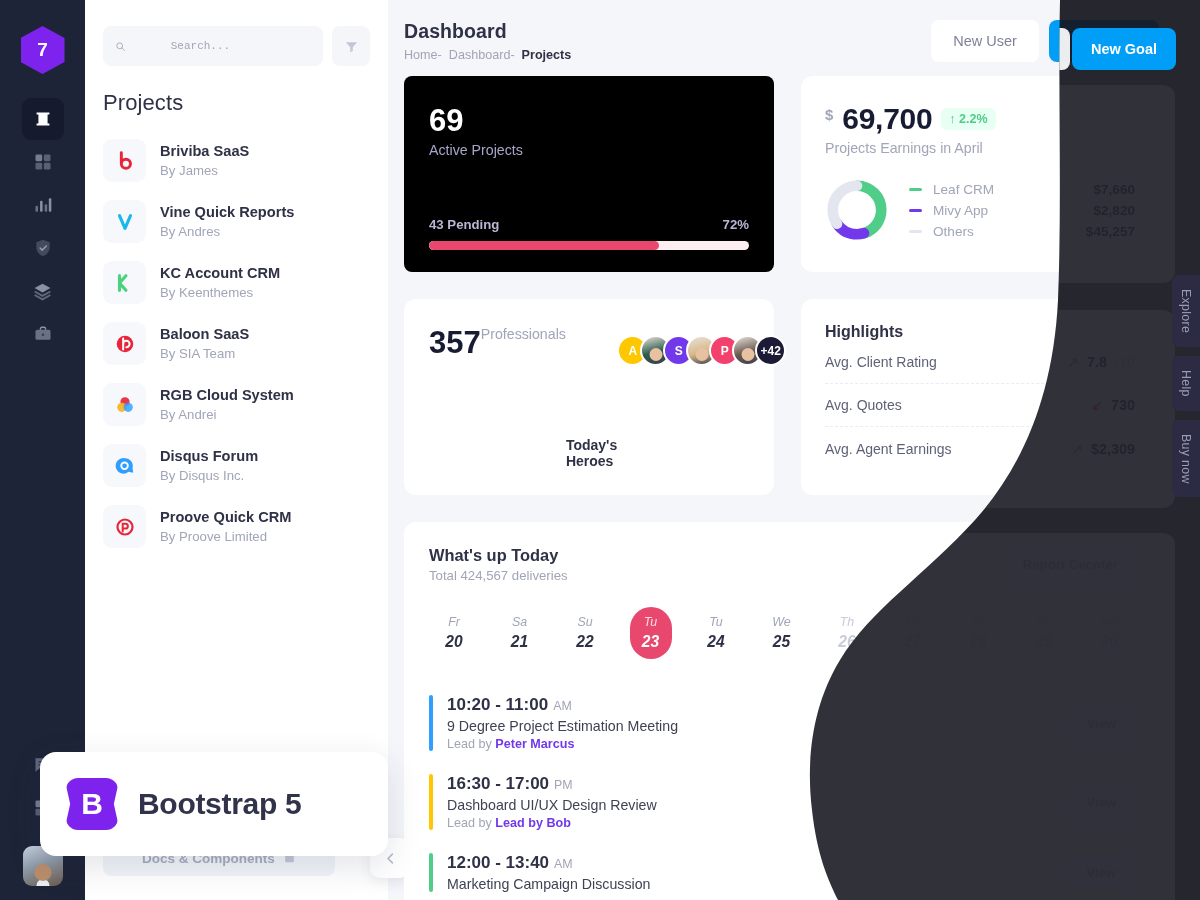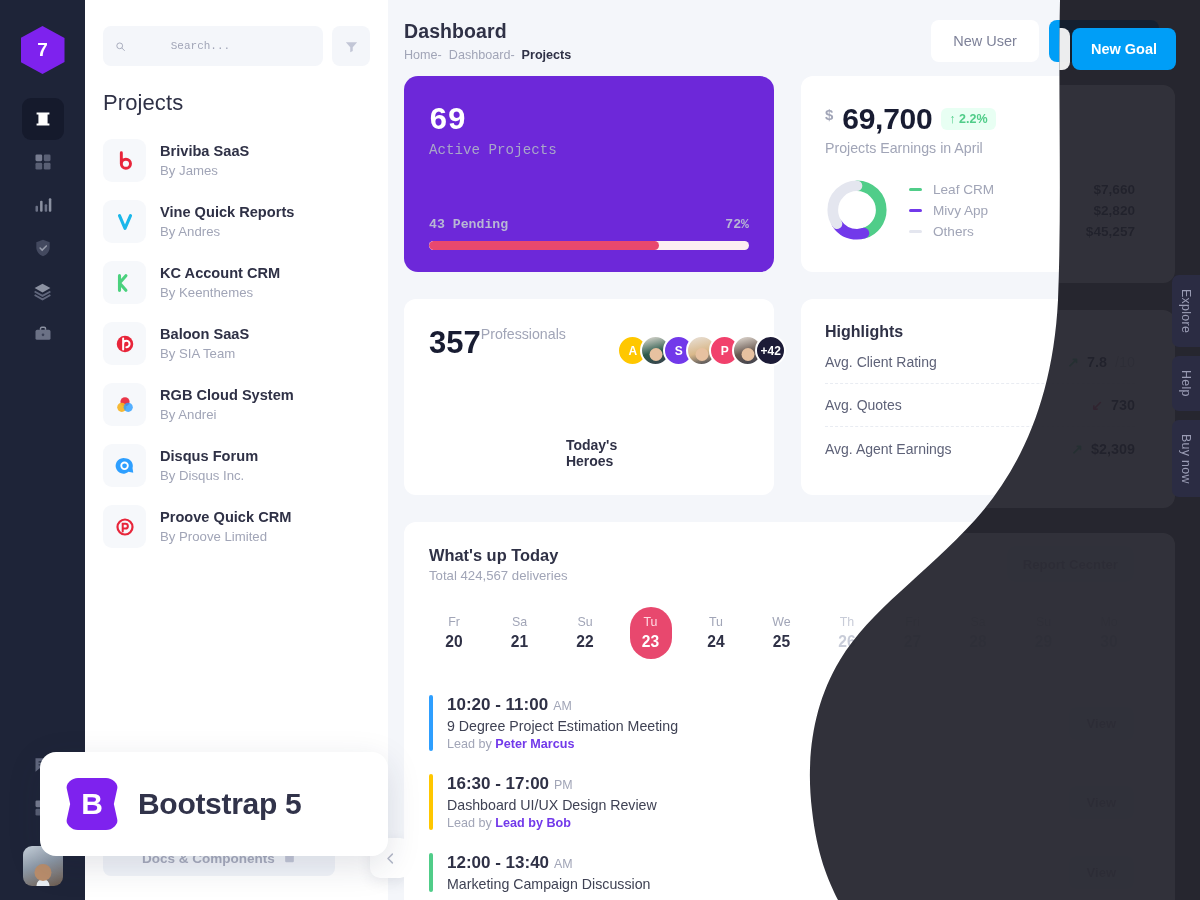--- a/index.html
+++ b/index.html
@@ -104,21 +104,21 @@
     display: flex; align-items: center; font-size: 14.5px; font-weight: bold; border: none;
     font-family: "Liberation Sans", sans-serif;
   }
 
   .grid { padding: 14px 25px 0 16px; display: flex; gap: 27px; }
   .col { display: flex; flex-direction: column; gap: 27px; }
   .col-a { width: 370px; }
   .col-b { width: 372px; }
 
   .card { background: #fff; border-radius: 12px; }
-  .card-dark { background: #6d28d9; border-radius: 14px; font-family: Liberation Mono, monospace; }
+  .card-dark { background: #000000; border-radius: 8px; }
 
   
   .ap { height: 196px; padding: 26px 25px 22px 25px; display: flex; flex-direction: column; }
   .ap-num { font-size: 31px; color: #fff; font-weight: bold; line-height: 38px; }
   .ap-lab { font-size: 14.2px; color: #a8a7c8; margin-top: 2px; }
   .ap-foot { margin-top: auto; }
   .ap-row { display: flex; justify-content: space-between; font-size: 13.2px; color: #b8b7d4; font-weight: bold; }
   .ap-track { margin-top: 9px; height: 9px; border-radius: 5px; background: #fdeef2; overflow: hidden; }
   .ap-fill { height: 100%; border-radius: 5px; background: #e8486e; }
 
@@ -171,21 +171,21 @@
   .wu { margin: 27px 25px 0 16px; background: #fff; border-radius: 12px; padding: 24px 25px 20px 25px;
         min-height: 370px; }
   .wu-head { display: flex; align-items: flex-start; }
   .wu-t { font-size: 16.4px; color: #2f3146; font-weight: bold; }
   .wu-s { font-size: 13.2px; color: #a1a5b7; margin-top: 3px; }
   .wu-btn {
     margin-left: auto; height: 36px; padding: 0 16px; border-radius: 8px;
     background: #f1f4f9; color: #a7abbd; font-size: 13.2px; font-weight: bold;
     display: flex; align-items: center; border: none; font-family: "Liberation Sans", sans-serif;
   }
-  .days { display: flex; justify-content: space-between; margin-top: 24px; padding: 0 4px; }
+  .days { display: flex; justify-content: space-between; margin-top: 24px; padding: 0 4px; font-style: italic; }
   .day { width: 42px; text-align: center; padding: 8px 0; border-radius: 21px; }
   .day .dn { font-size: 12.4px; color: #a1a5b7; }
   .day .dd { font-size: 15.6px; color: #2f3146; font-weight: bold; margin-top: 4px; }
   .day.dim .dn, .day.dim .dd { color: #c8ccd8; }
   .day.sel { background: #e8486e; }
   .day.sel .dn { color: #ffd9e2; }
   .day.sel .dd { color: #fff; }
   .events { margin-top: 26px; }
   .ev { display: flex; align-items: flex-start; padding: 10px 0 13px 0; }
   .ev-bar { width: 4px; border-radius: 2px; align-self: stretch; margin-right: 14px; flex: none; }

